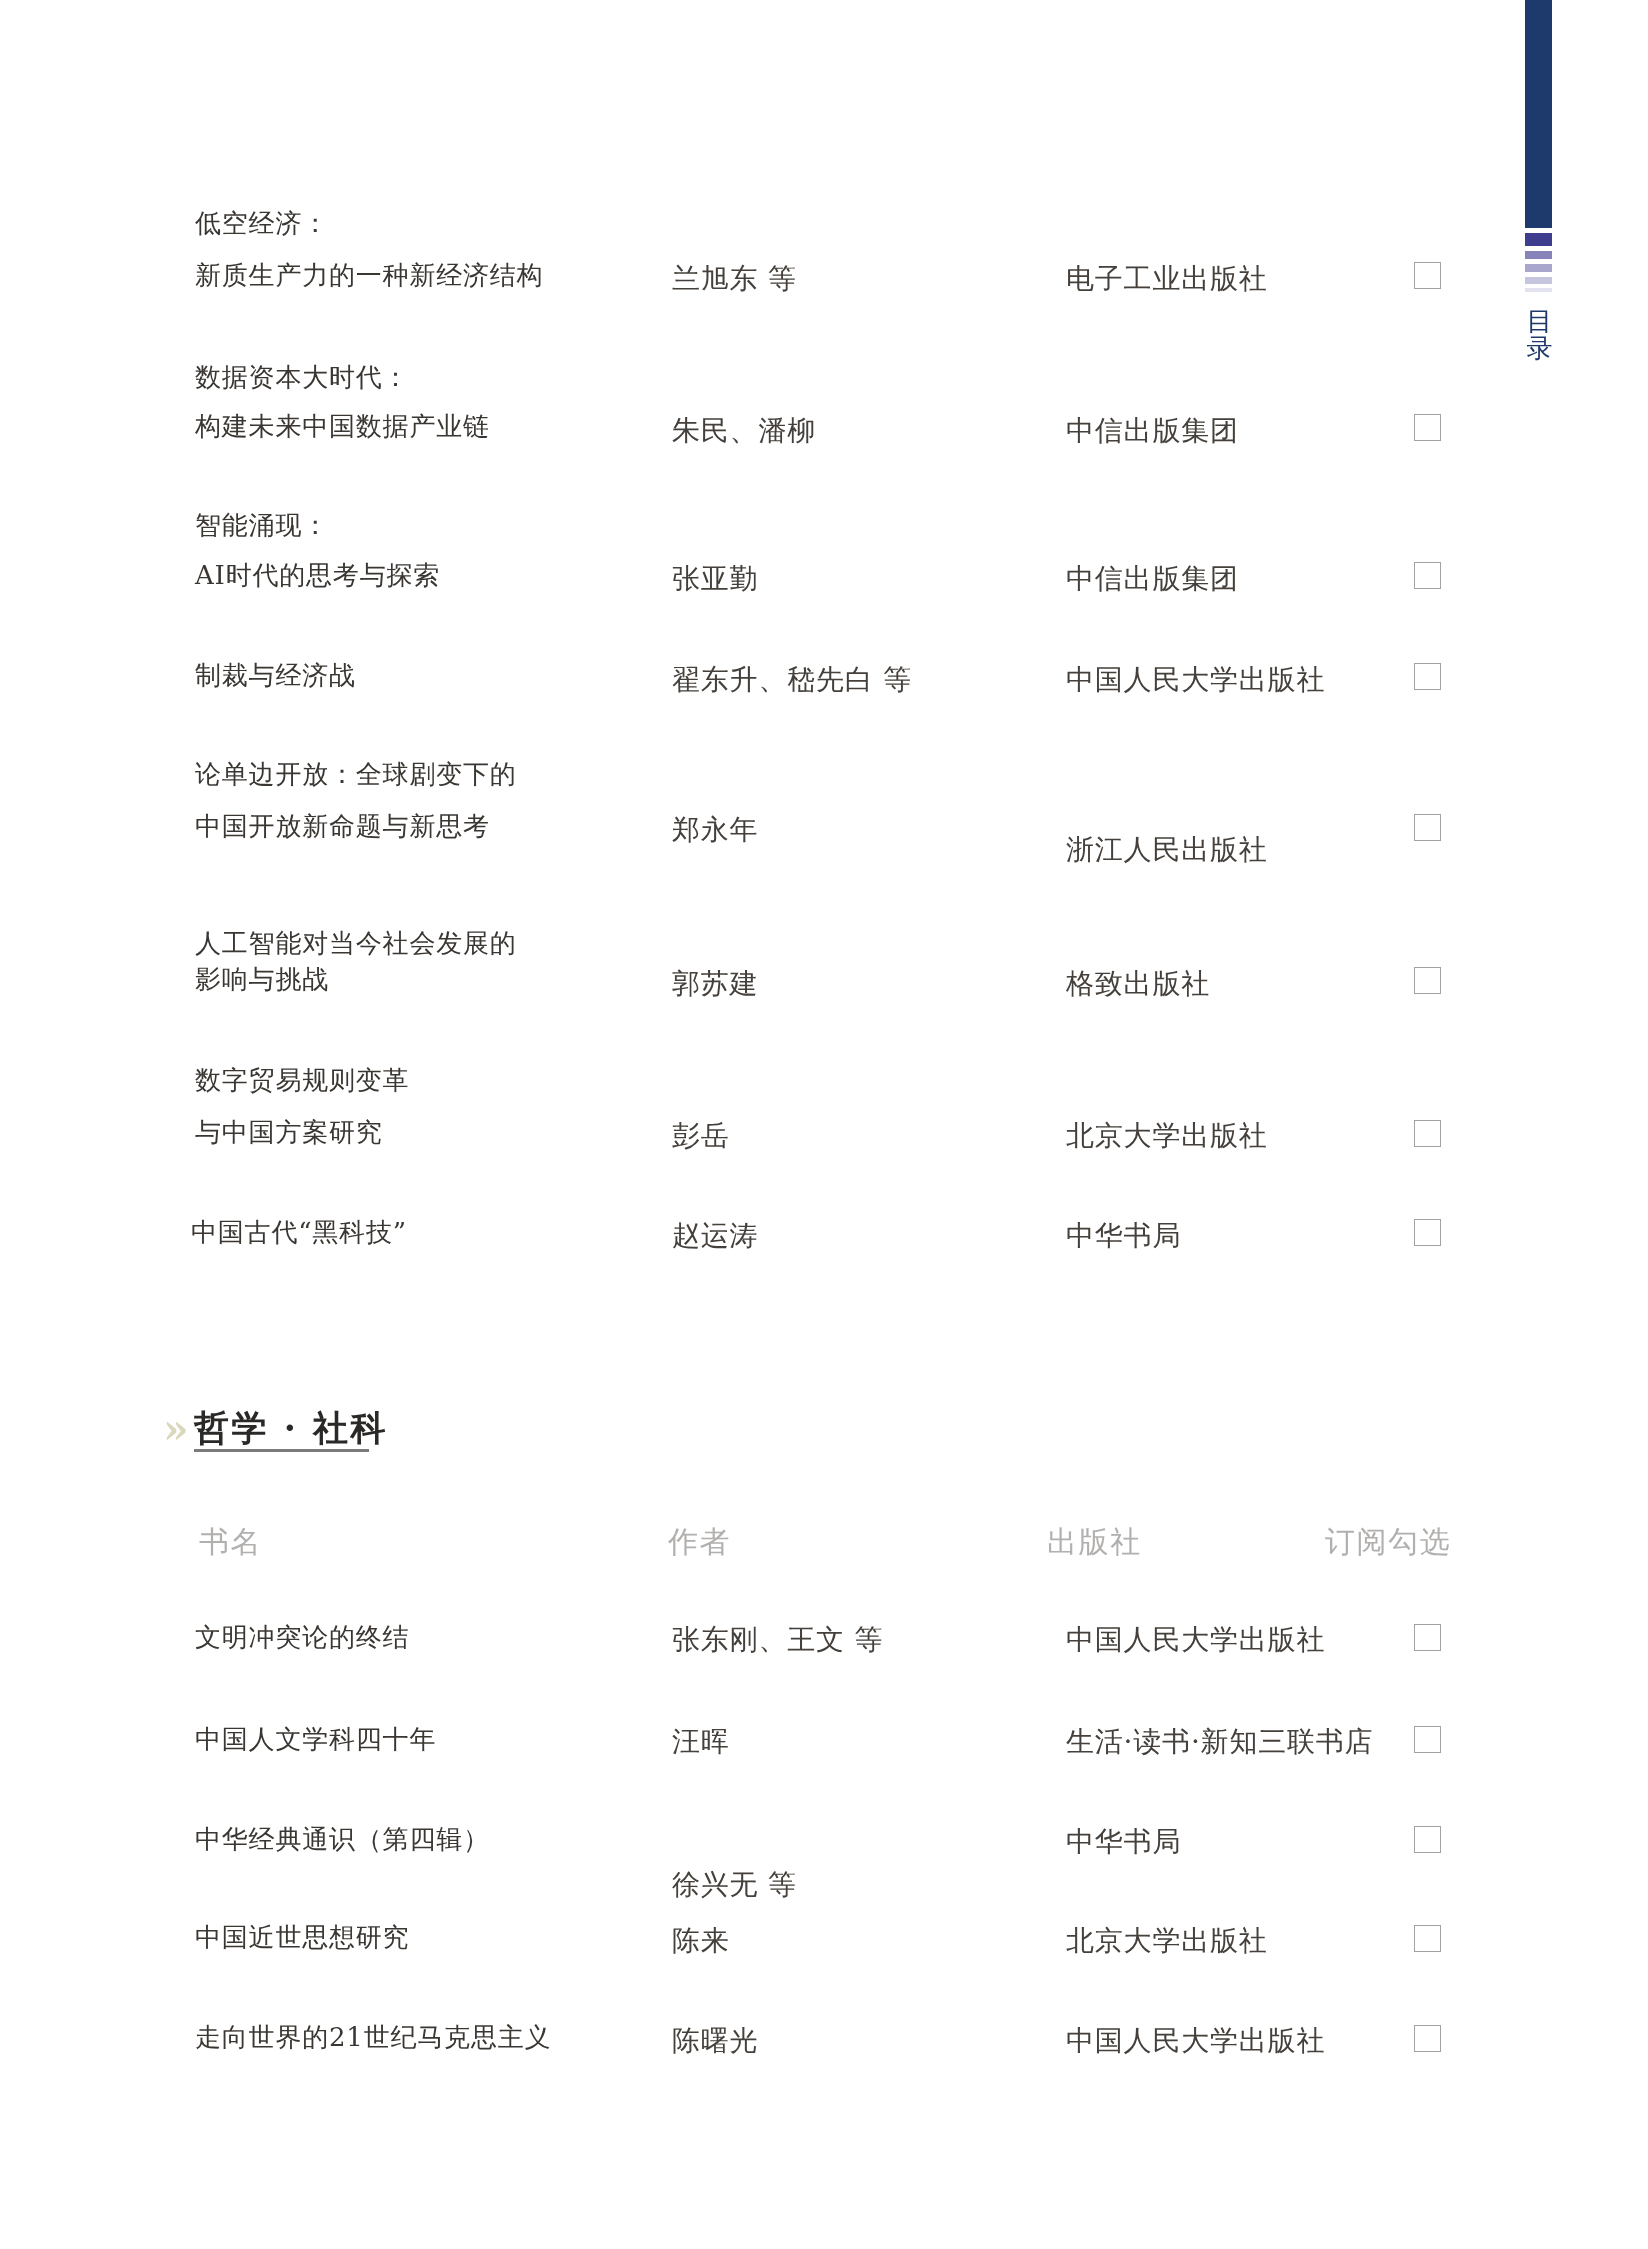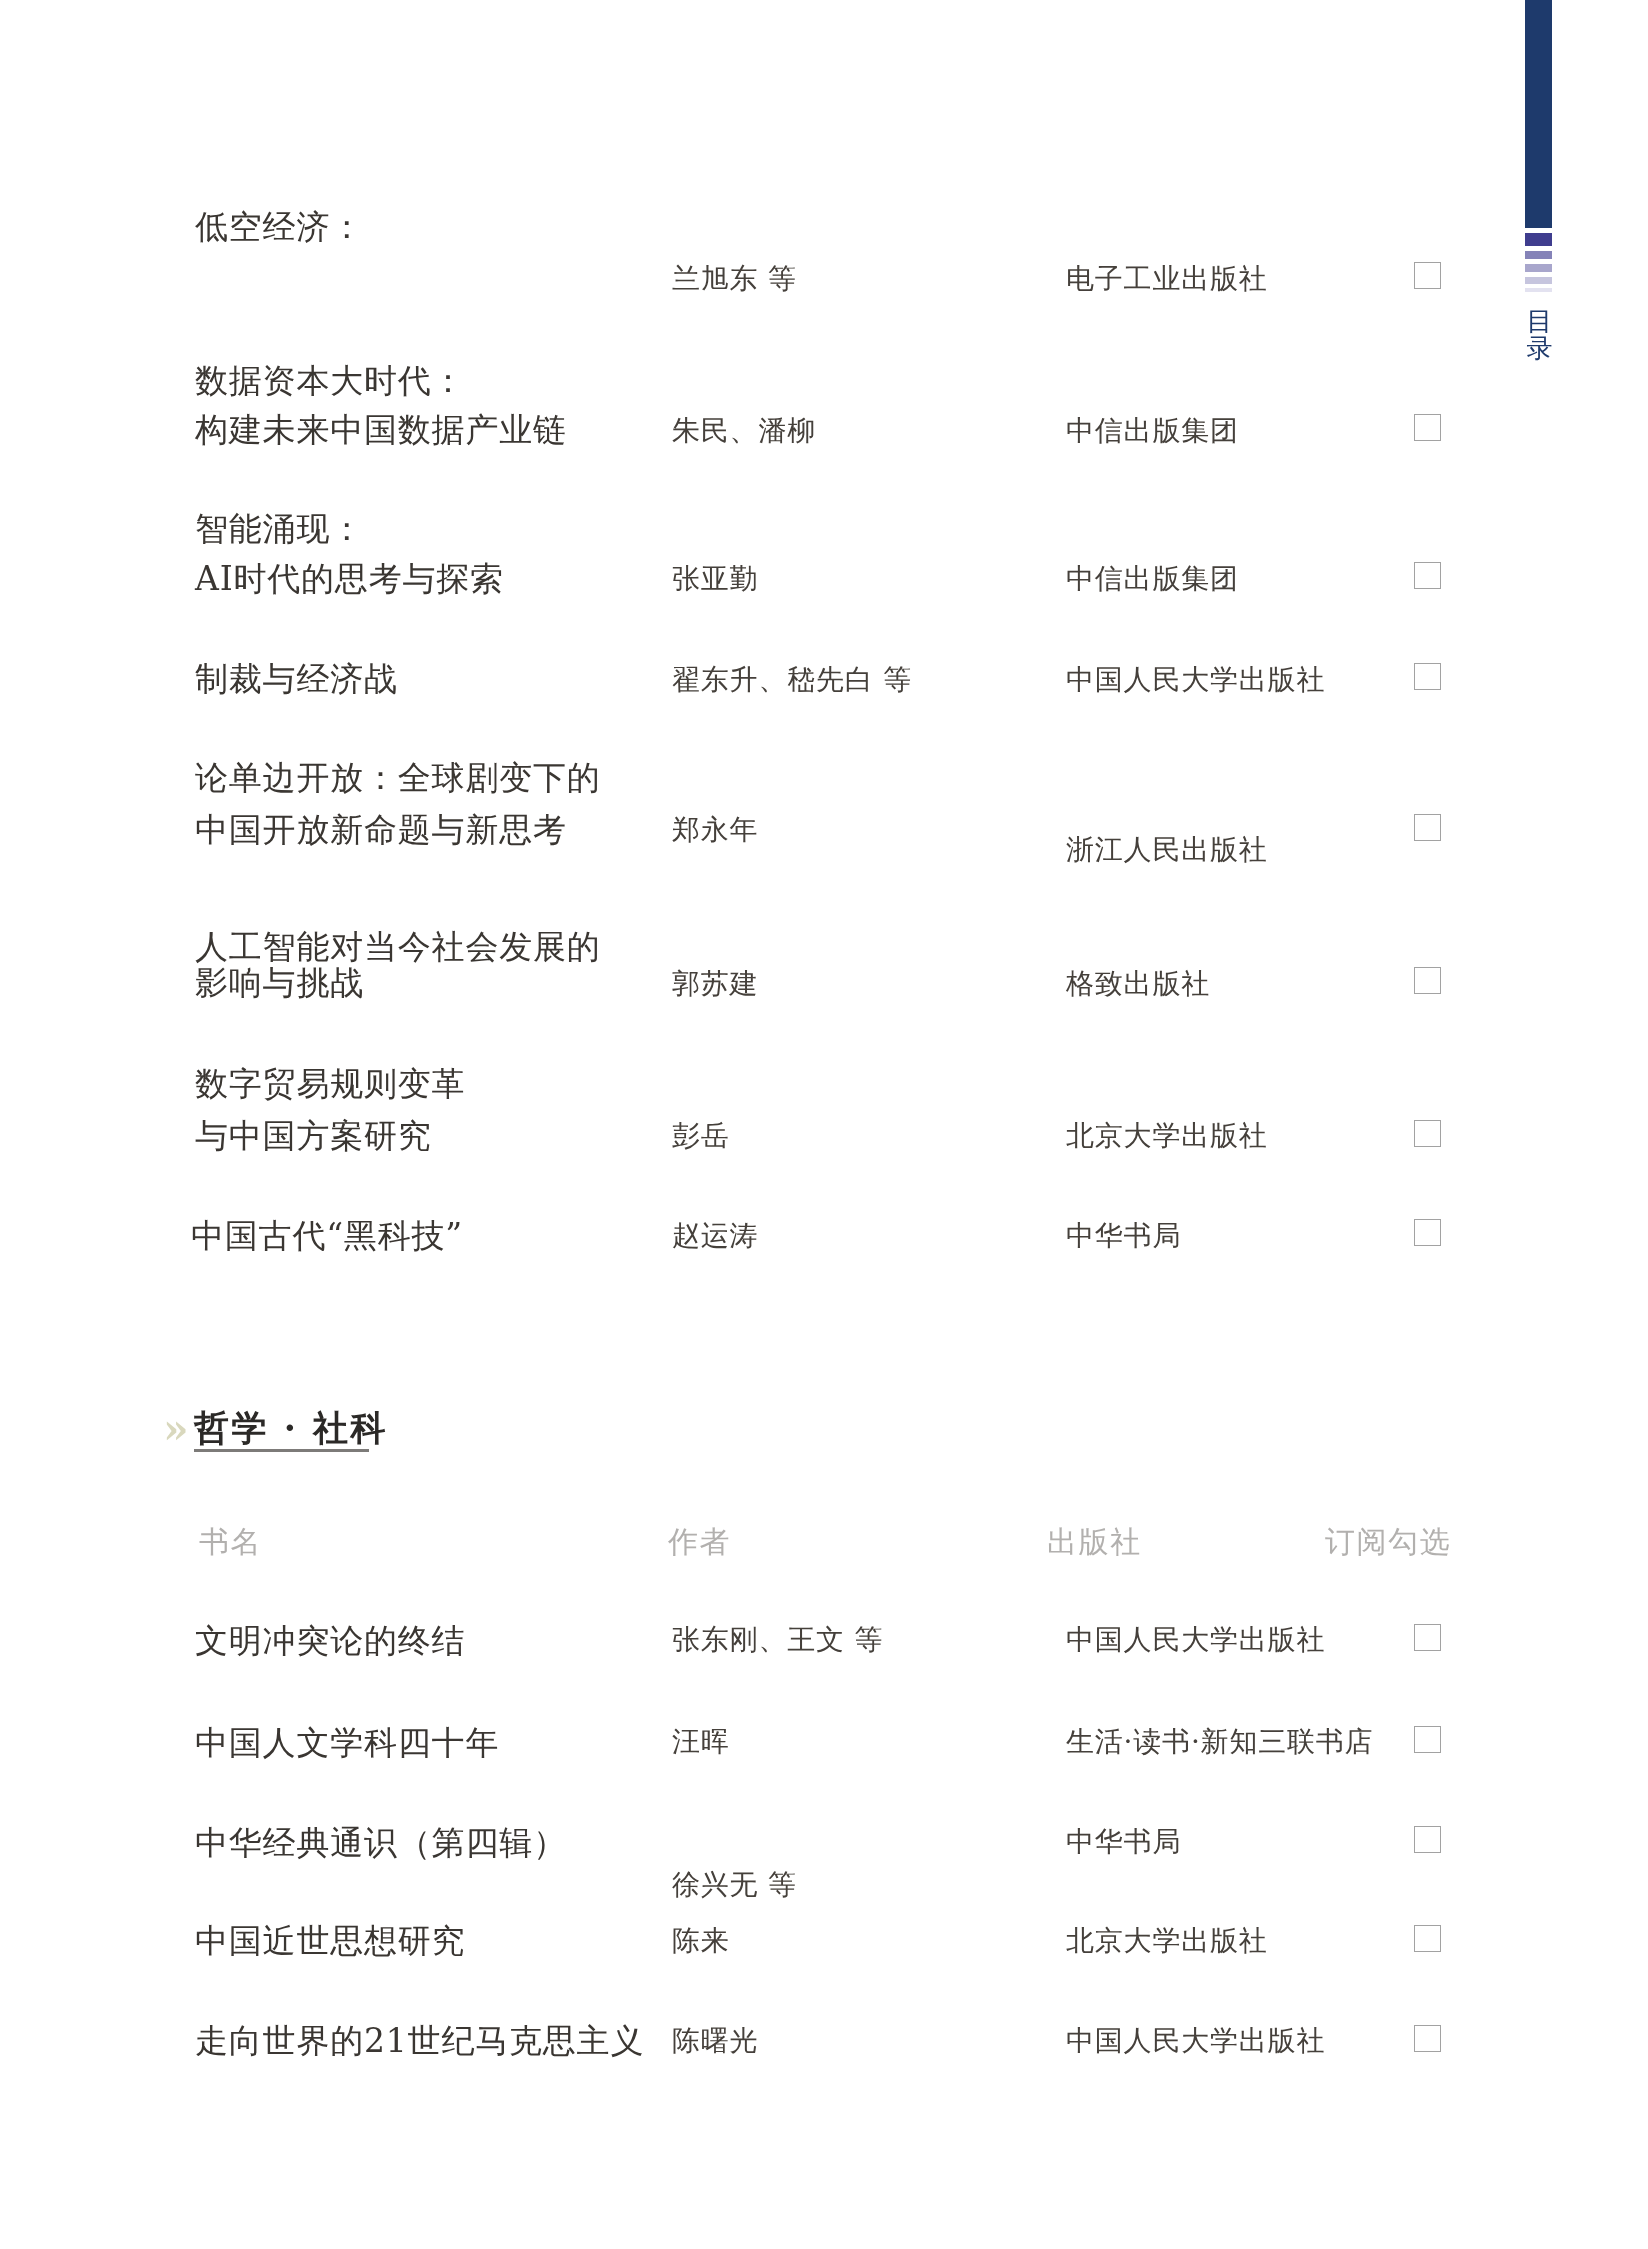--- a/index.html
+++ b/index.html
@@ -5,21 +5,21 @@
   html,body{margin:0;padding:0;background:#ffffff;}
   #page{
     position:relative;
     width:1649px;
     height:2250px;
     background:#ffffff;
     font-family:"DejaVu Serif","Liberation Serif",serif;
     overflow:hidden;
   }
   .abs{position:absolute;white-space:nowrap;}
-  .t{font-size:33px;line-height:1.1;color:#3a3632;letter-spacing:0.8px;}
+  .t{font-size:26px;line-height:1.1;color:#3a3632;letter-spacing:0.8px;}
   .a{font-size:28px;line-height:1.1;color:#45403b;letter-spacing:0.8px;}
   .p{font-size:28px;line-height:1.1;color:#45403b;letter-spacing:0.8px;}
   .hdr{font-size:30px;line-height:1.1;color:#b2b0ae;letter-spacing:1.6px;}
   .cb{
     position:absolute;width:27px;height:27px;
     border:1.6px solid #a2a2a2;background:#ffffff;box-sizing:border-box;
   }
   .sec-head{font-size:35px;font-weight:bold;color:#2b2927;letter-spacing:2.5px;line-height:1.05;}
   .sec-marker{font-size:41px;color:#d9d8bd;line-height:0.9;font-weight:bold;}
   .underline{position:absolute;height:2.5px;background:#7d7b79;}
@@ -37,20 +37,21 @@
   <div class="vbar" style="left:1525px;top:251px;width:27px;height:8.2px;background:#8583b8;"></div>
   <div class="vbar" style="left:1525px;top:264px;width:27px;height:8.2px;background:#a8a6cc;"></div>
   <div class="vbar" style="left:1525px;top:277px;width:27px;height:6.6px;background:#c6c5de;"></div>
   <div class="vbar" style="left:1525px;top:288px;width:27px;height:4.1px;background:#e3e2f0;"></div>
   <div class="abs vtext" style="left:1522px;top:308px;width:35px;">
     <span>目</span>
     <span>录</span>
   </div>
 
   <div class="abs t" style="left:195px;top:209px;">低空经济：</div>
+  <div class="abs t" style="left:195px;top:261px;">新质生产力的一种新经济结构</div>
   <div class="abs a" style="left:672px;top:264px;">兰旭东  等</div>
   <div class="abs p" style="left:1066px;top:264px;">电子工业出版社</div>
   <div class="cb" style="left:1414px;top:262px;"></div>
 
   <div class="abs t" style="left:195px;top:363px;">数据资本大时代：</div>
   <div class="abs t" style="left:195px;top:412px;">构建未来中国数据产业链</div>
   <div class="abs a" style="left:672px;top:416px;">朱民、潘柳</div>
   <div class="abs p" style="left:1066px;top:416px;">中信出版集团</div>
   <div class="cb" style="left:1414px;top:414px;"></div>
 

